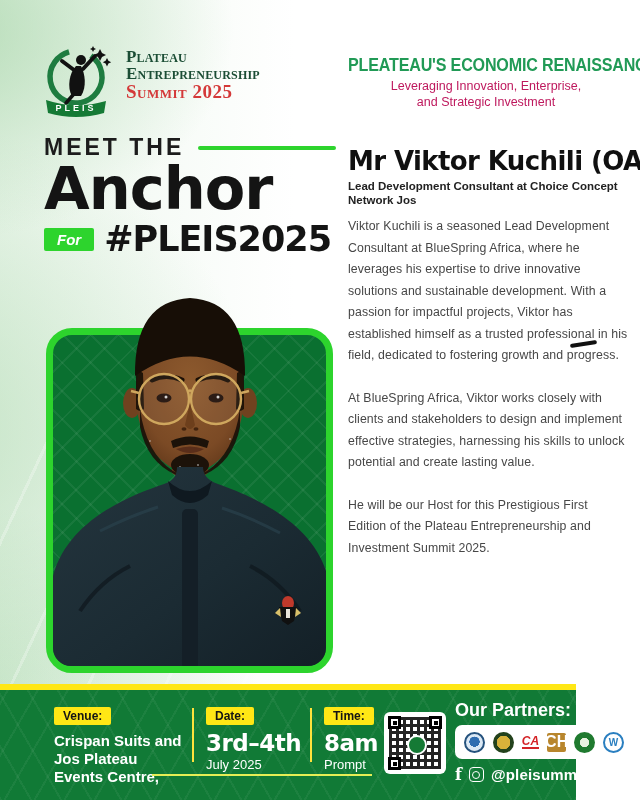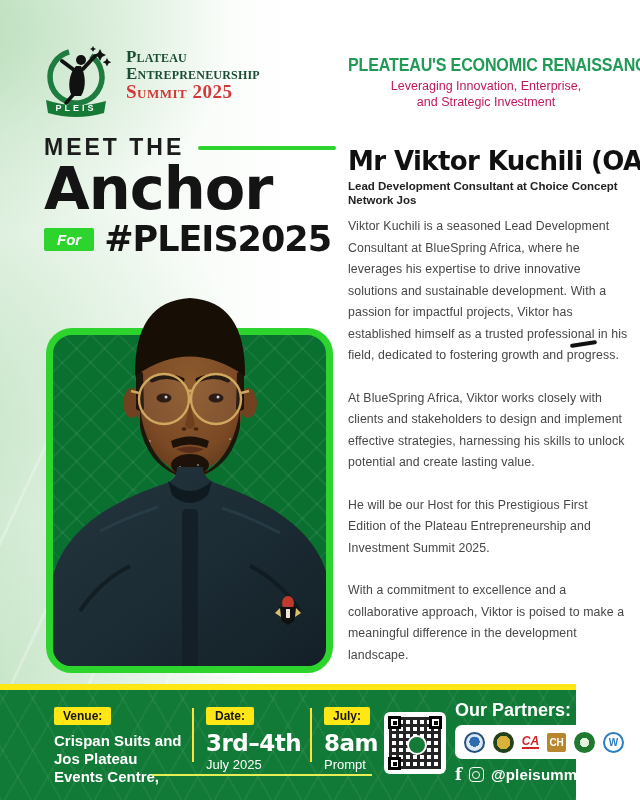--- a/index.html
+++ b/index.html
@@ -91,21 +91,21 @@
              background:#157a35;border:2px solid #fff;box-sizing:content-box;}
 
   .partners{position:absolute;left:455px;top:10px;}
   .partners-label{color:#fff;font-weight:bold;font-size:18px;}
   .partners-pill{margin-top:4px;width:178px;height:34px;background:#fff;border-radius:7px;
                  display:flex;align-items:center;justify-content:space-around;padding:0 5px;box-sizing:border-box;}
   .plogo{display:flex;align-items:center;justify-content:center;font-weight:bold;}
   .p1{width:21px;height:21px;border-radius:50%;border:2px solid #25527d;box-sizing:border-box;background:radial-gradient(circle at 50% 45%, #2f6db0 0 40%, #dce9f5 41% 70%, #fff 71%);}
   .p2{width:21px;height:21px;border-radius:50%;background:radial-gradient(circle, #d8b23a 0 45%, #23421c 46%);}
   .p3{color:#d42327;font-style:italic;font-size:12px;border-bottom:2px solid #d42327;line-height:12px;}
-  .p4{width:19px;height:19px;background:#b8862d;color:#fff;font-size:10px;border-radius:2px;}
+  .p4{width:19px;height:19px;background:#b8862d;color:#fff;font-size:16px;border-radius:2px;}
   .p5{width:21px;height:21px;border-radius:50%;background:radial-gradient(circle, #e8f2e0 0 30%, #1f7a2f 31%);}
   .p6{width:21px;height:21px;border-radius:50%;border:2px solid #2a7fc0;box-sizing:border-box;color:#2a7fc0;font-size:10px;}
   .social-row{margin-top:7px;display:flex;align-items:center;color:#fff;}
   .fb{font-family:"DejaVu Serif",serif;font-weight:bold;font-size:16px;line-height:16px;}
   .ig{width:13px;height:13px;border:1.6px solid #fff;border-radius:4px;position:relative;margin-left:7px;}
   .ig::after{content:"";position:absolute;inset:2.5px;border:1.4px solid #fff;border-radius:50%;}
   .handle{margin-left:7px;font-weight:bold;font-size:15px;letter-spacing:.2px;}
 </style>
 </head>
 <body>
@@ -222,21 +222,20 @@
     </g>
   </svg>
 
   <div class="speaker-col">
     <div class="speaker-name">Mr Viktor Kuchili (OAP)</div>
     <div class="speaker-title">Lead Development Consultant at Choice Concept Network Jos</div>
     <div class="speaker-bio">
       <p>Viktor Kuchili is a seasoned Lead Development Consultant at BlueSpring Africa, where he leverages his expertise to drive innovative solutions and sustainable development. With a passion for impactful projects, Viktor has established himself as a trusted professional in his field, dedicated to fostering growth and progress.</p>
       <p>At BlueSpring Africa, Viktor works closely with clients and stakeholders to design and implement effective strategies, harnessing his skills to unlock potential and create lasting value.</p>
       <p>He will be our Host for this Prestigious First Edition of the Plateau Entrepreneurship and Investment Summit 2025.</p>
-      <p>With a commitment to excellence and a collaborative approach, Viktor is poised to make a meaningful difference in the development landscape.</p>
     </div>
   </div>
   <div class="dash-accent"></div>
 
   <div class="footer">
     <div class="footer-topline"></div>
     <div class="footer-body">
 
       <div class="venue-group">
         <span class="badge">Venue:</span>
@@ -251,21 +250,21 @@
 
       <div class="date-group">
         <span class="badge">Date:</span>
         <div class="big-value">3rd–4th</div>
         <div class="small-sub">July 2025</div>
       </div>
 
       <div class="v-divider div2"></div>
 
       <div class="time-group">
-        <span class="badge">July:</span>
+        <span class="badge">Time:</span>
         <div class="big-value">8am</div>
         <div class="small-sub">Prompt</div>
       </div>
 
       <div class="thin-line"></div>
 
       <div class="qr">
         <div class="qr-noise"></div>
         <div class="finder f1"></div>
         <div class="finder f2"></div>

